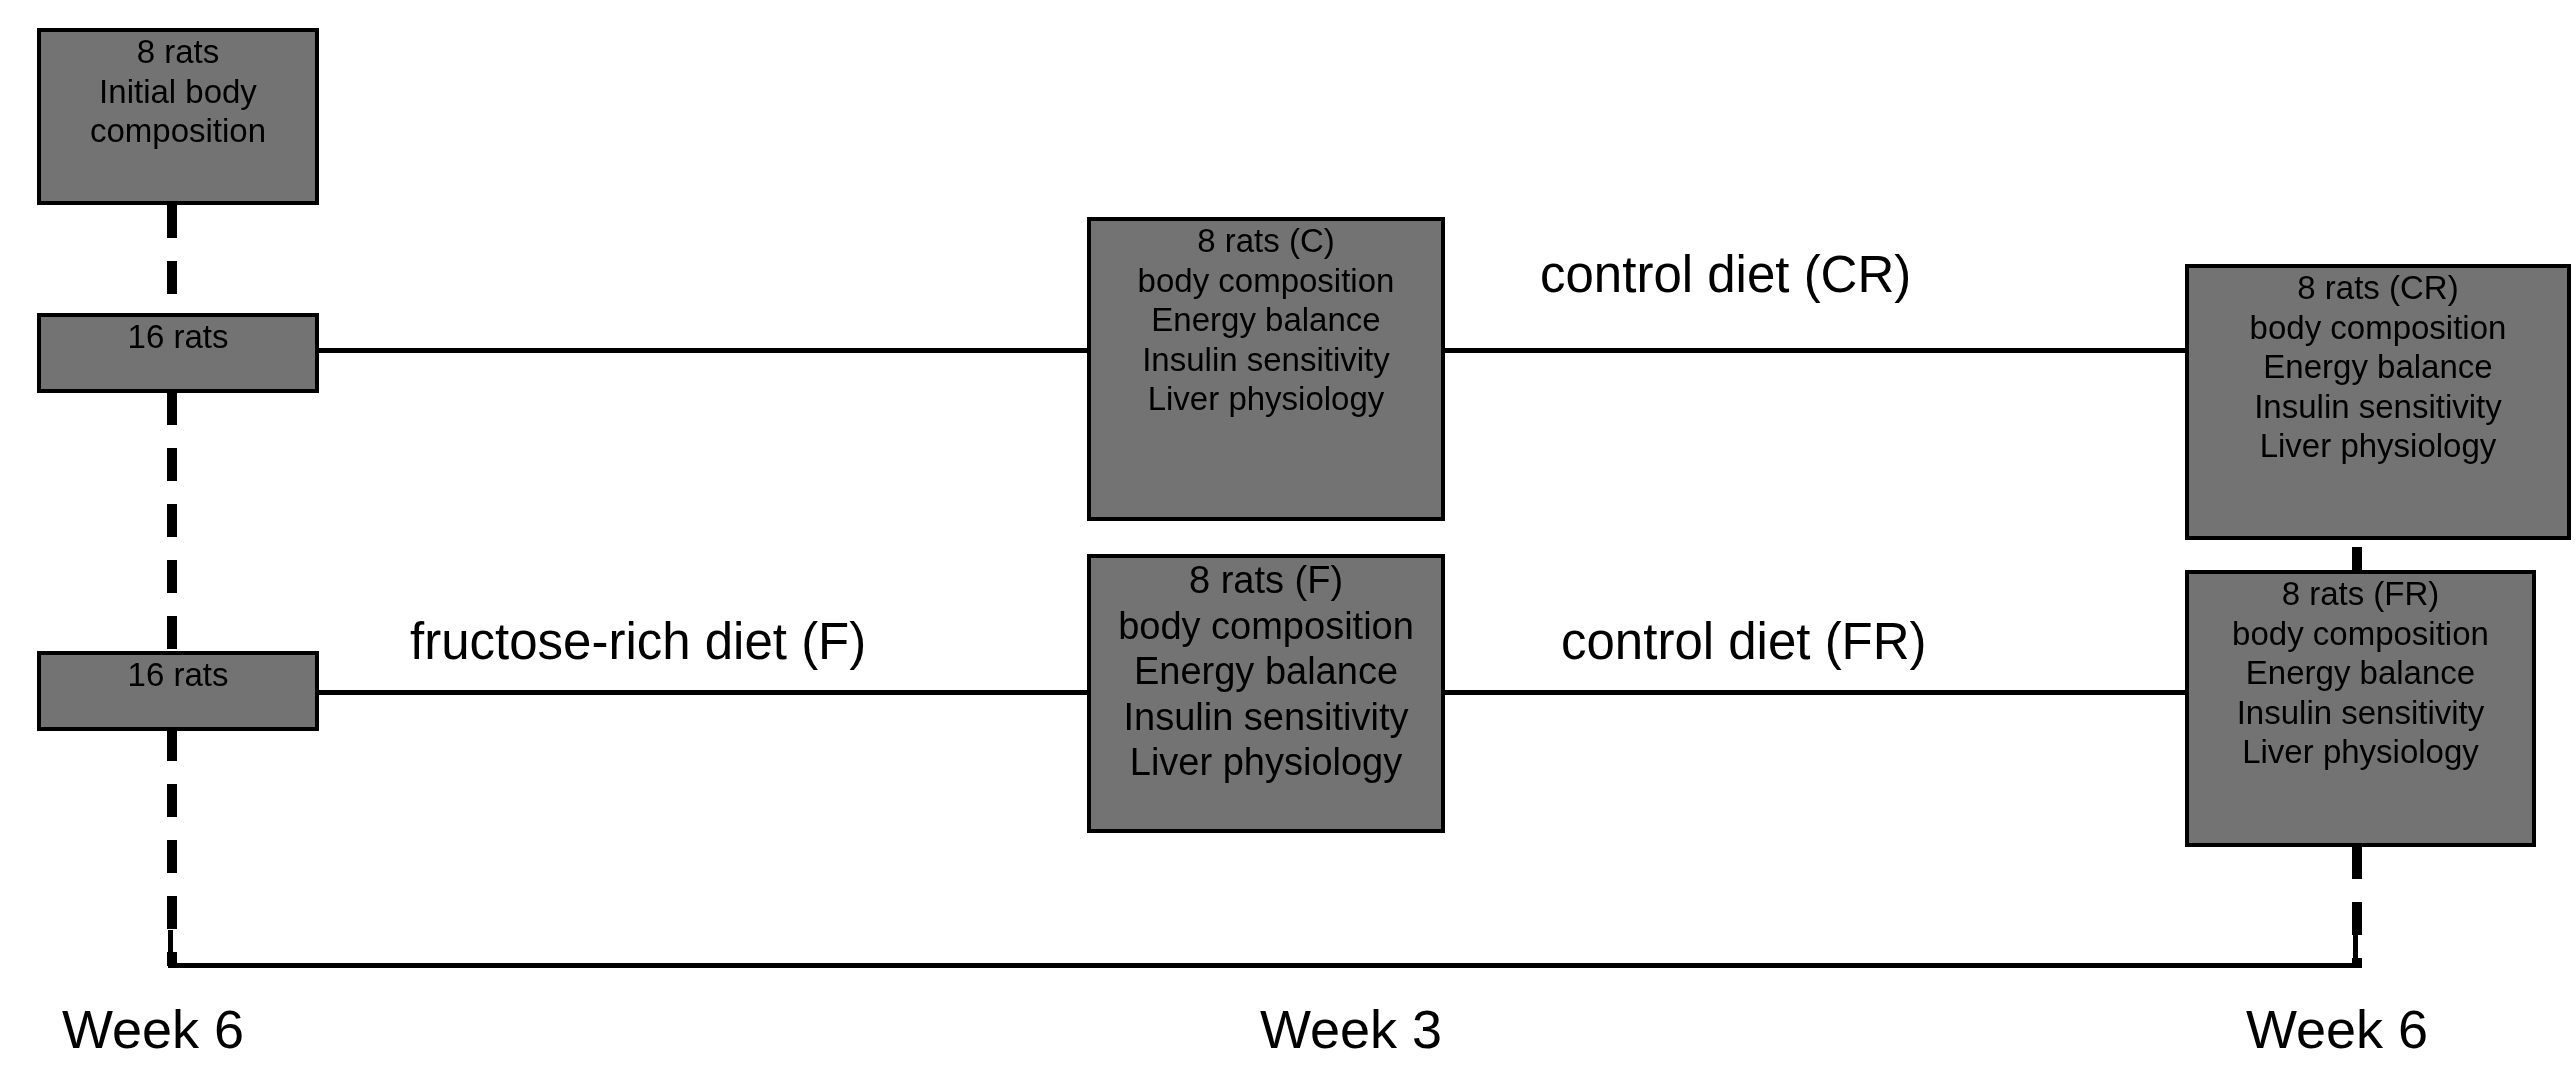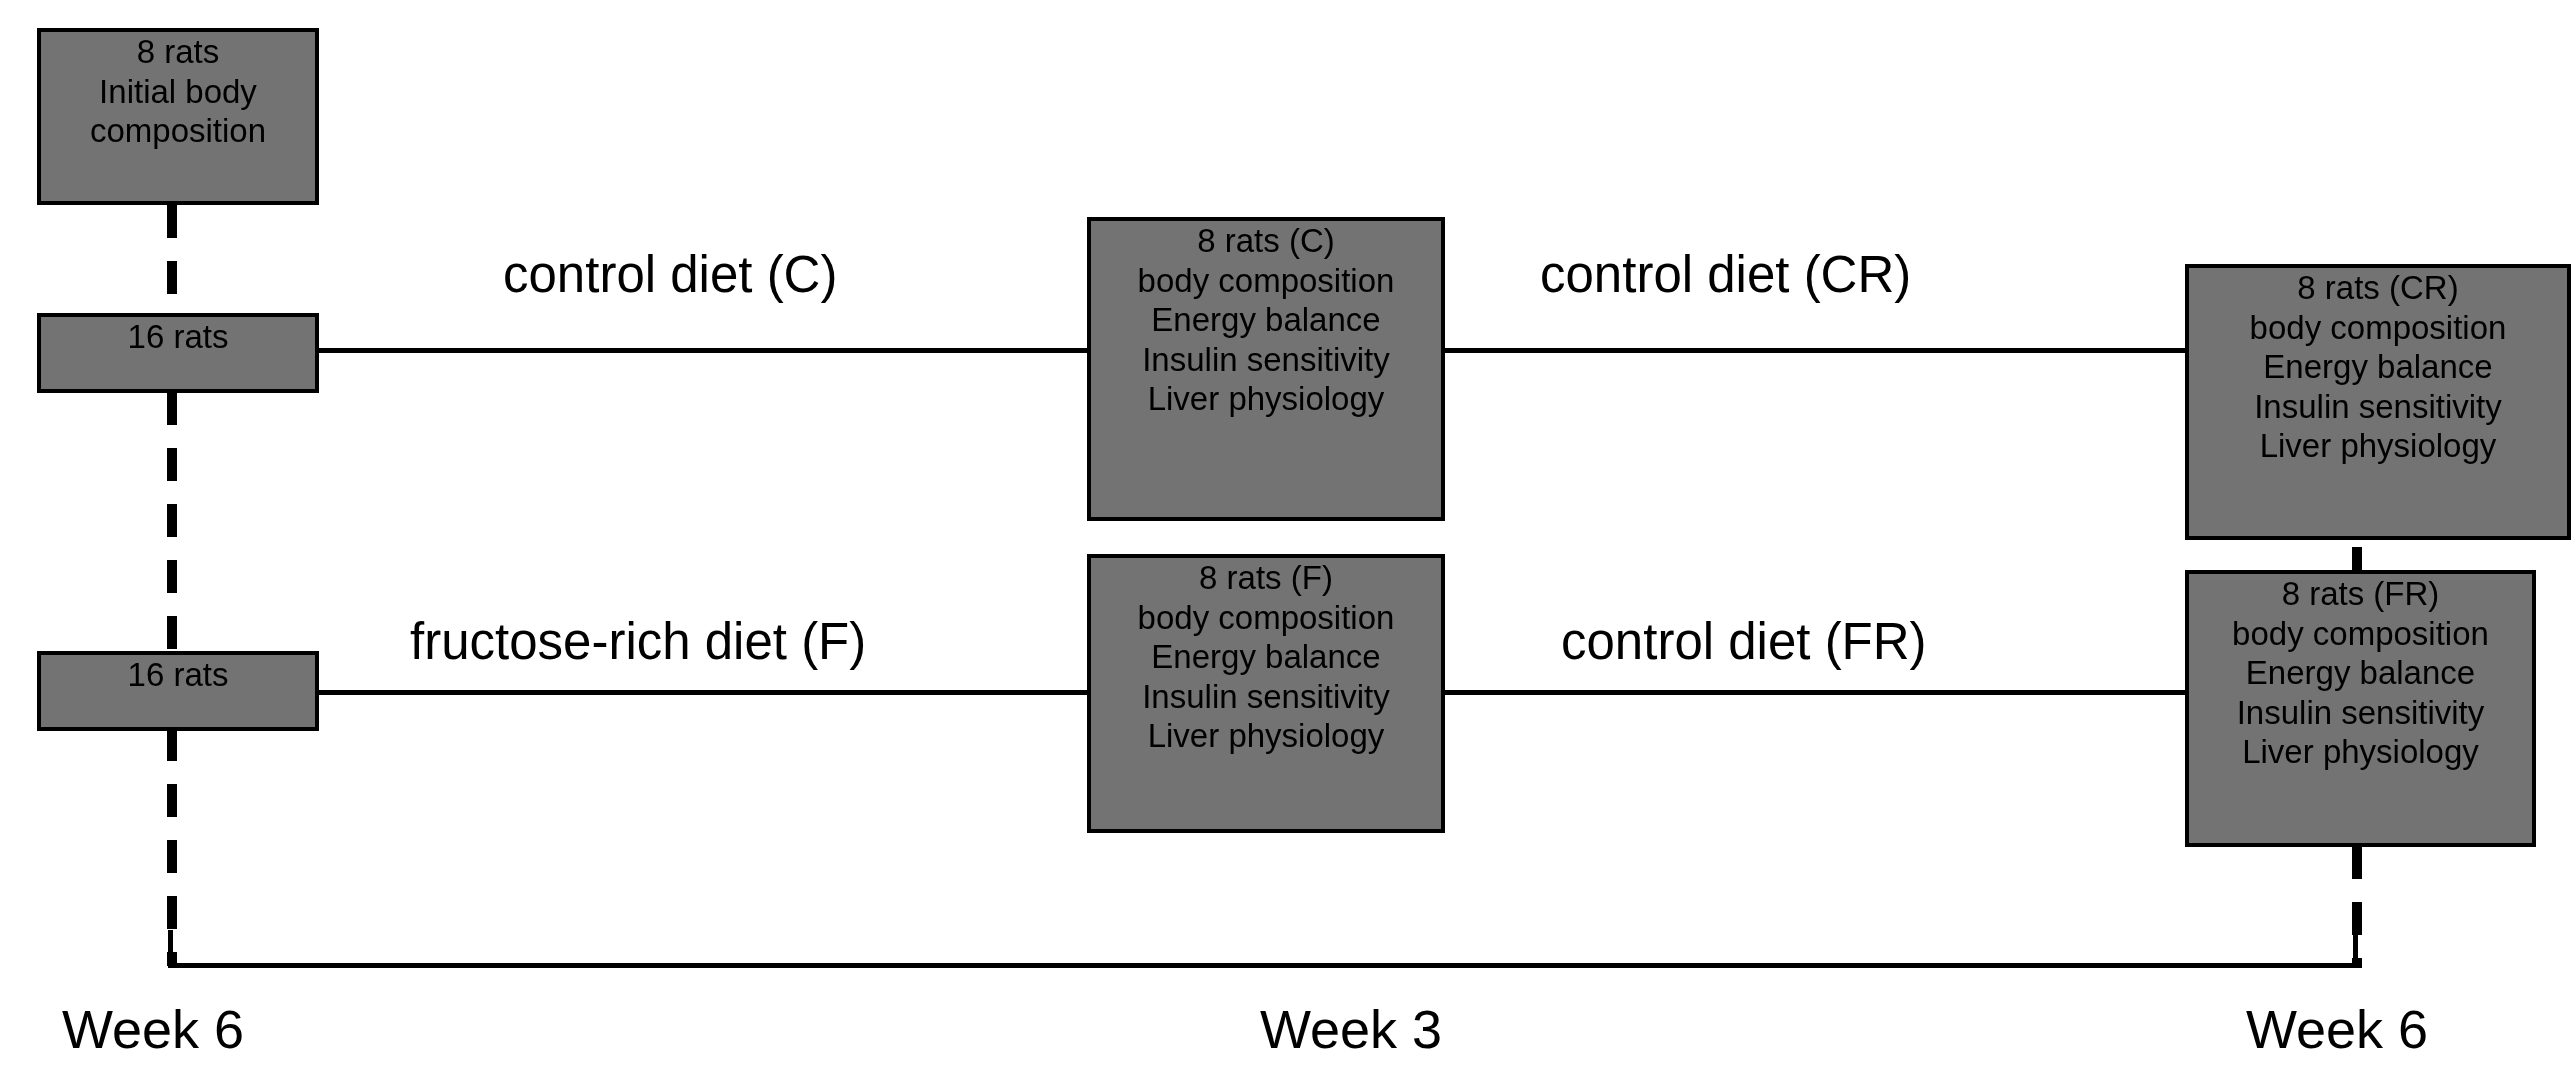--- a/index.html
+++ b/index.html
@@ -67,21 +67,21 @@
     top: 217px;
     width: 358px;
     height: 304px;
     font-size: 33px;
   }
   #box-f {
     left: 1087px;
     top: 554px;
     width: 358px;
     height: 279px;
-    font-size: 33px;
+    font-size: 38px;
   }
   
   #box-cr {
     left: 2185px;
     top: 216px;
     width: 386px;
     height: 276px;
     font-size: 33px;
     margin-top: 48px;
   }
@@ -239,21 +239,20 @@
   </div>
 
   <div class="node-box" id="box-fr">
     <span class="node-line">8 rats (FR)</span>
     <span class="node-line">body composition</span>
     <span class="node-line">Energy balance</span>
     <span class="node-line">Insulin sensitivity</span>
     <span class="node-line">Liver physiology</span>
   </div>
 
-  <div class="diet-label" id="label-diet-c">control diet (C)</div>
   <div class="diet-label" id="label-diet-cr">control diet (CR)</div>
   <div class="diet-label" id="label-diet-fr">control diet (FR)</div>
   <div class="diet-label" id="label-diet-f">fructose-rich diet (F)</div>
 
   <div class="week-label" id="label-week-0">Week 6</div>
   <div class="week-label" id="label-week-3">Week 3</div>
   <div class="week-label" id="label-week-6">Week 6</div>
 
 </div>
 

